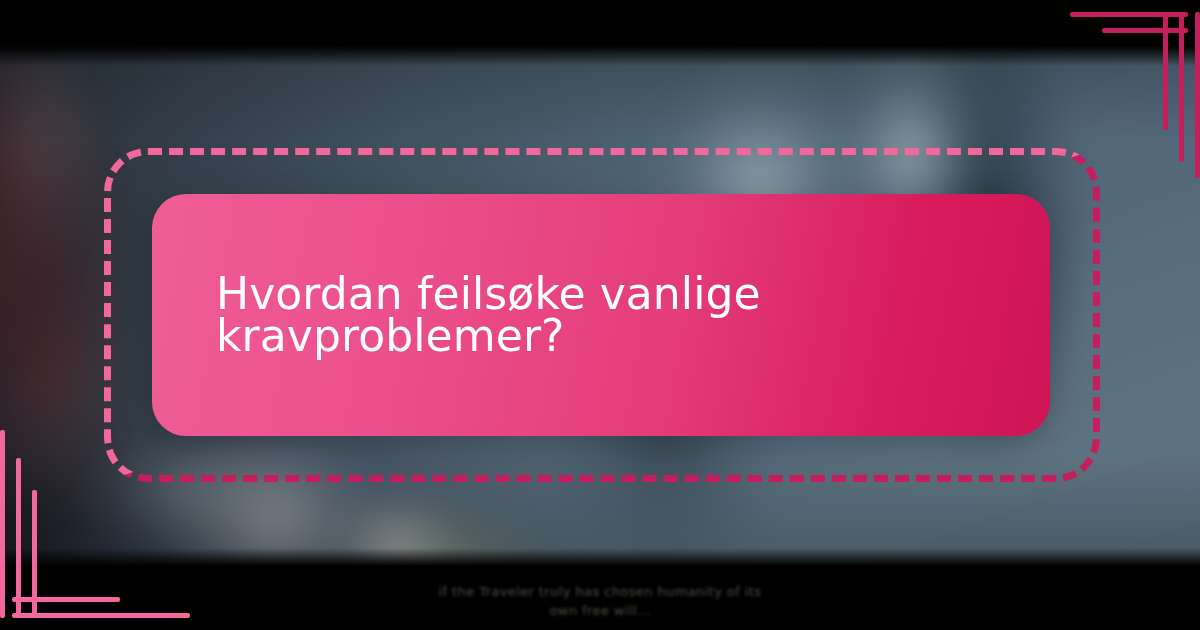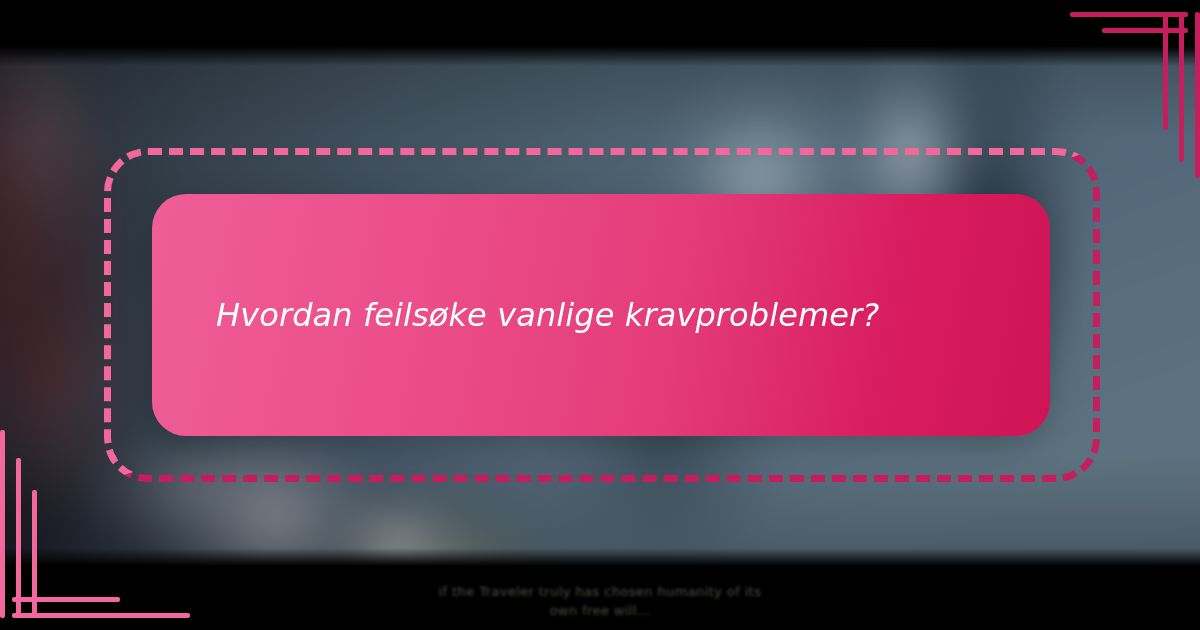--- a/index.html
+++ b/index.html
@@ -112,27 +112,26 @@
     left:152px; top:194px;
     width:898px; height:242px;
     border-radius:34px;
     background:linear-gradient(100deg,#ef5e96 0%,#ec4f8b 28%,#e43c79 58%,#d81c5e 82%,#cf1456 100%);
     display:flex;
     align-items:center;
     box-shadow:0 10px 34px rgba(0,0,0,.20);
   }
   .card-title{
     color:#ffffff;
-    font-size:32px;
+    font-size:44px;
     font-weight:400;
     line-height:42px;
     padding:0 64px;
     letter-spacing:.1px;
     font-family:"DejaVu Sans", sans-serif;
-    font-style:italic;
   }
 </style>
 </head>
 <body>
 
 <div class="stage">
 
   <div class="bg-photo"></div>
   <div class="bg-veil"></div>
 

